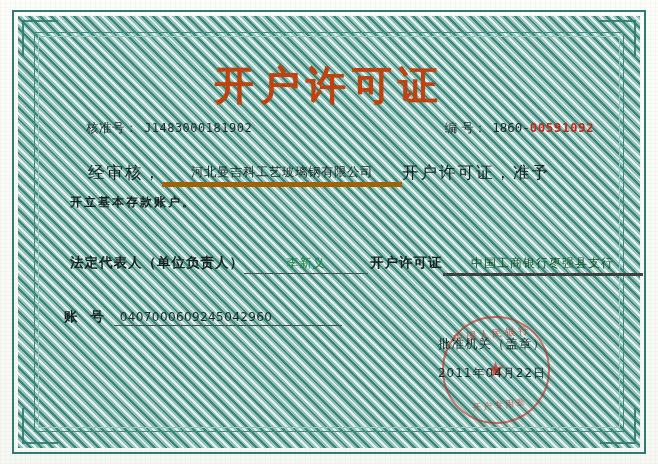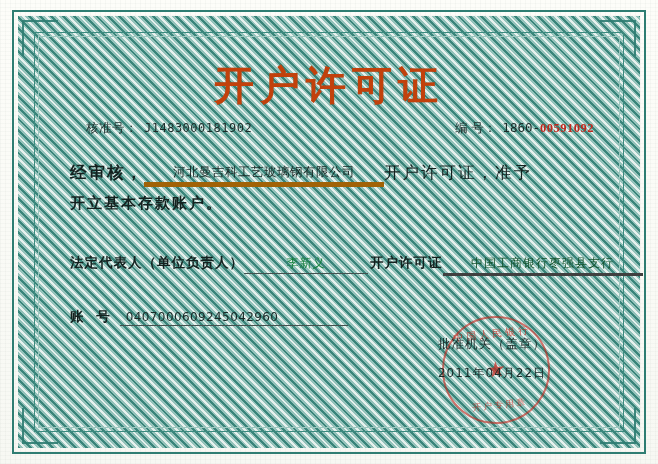--- a/index.html
+++ b/index.html
@@ -140,48 +140,47 @@
   .row-numbers .serial .val {
     font-family: "DejaVu Sans Mono", "Liberation Mono", monospace;
     font-size: 12.5px;
     margin-left: 6px;
     color: #1b2a28;
   }
   .row-numbers .serial .val .red {
     color: #c0281e;
     font-weight: 700;
     letter-spacing: 0.5px;
-    font-family: Liberation Serif, serif;
   }
 
   .para {
     position: absolute;
     left: 24px; right: 14px;
     top: 118px;
     font-size: 16.5px;
     color: #14211f;
     letter-spacing: 2px;
   }
-  .para .lead { font-weight: 700; }
+  .para .lead { font-weight: 400; margin-left: 18px; }
   .fill {
     display: inline-block;
     min-width: 232px;
     text-align: center;
     font-size: 12.5px;
     letter-spacing: 0.5px;
     border-bottom: 5px solid #a16207;
     padding: 0 4px 1px 4px;
     vertical-align: 2px;
     color: #172623;
   }
   .para2 {
     position: absolute;
     left: 24px;
     top: 150px;
-    font-size: 15px;
+    font-size: 12px;
     letter-spacing: 2px;
     color: #14211f;
     font-weight: 700;
   }
 
   .row-rep {
     position: absolute;
     left: 24px; right: 14px;
     top: 210px;
     font-size: 13.5px;
@@ -207,21 +206,21 @@
     width: 196px;
     text-align: center;
     font-size: 12px;
     border-bottom: 3px solid #404040;
     padding: 0 2px 1px 2px;
     color: #14532d;
   }
 
   .row-account {
     position: absolute;
-    left: 24px;
+    left: 18px;
     top: 264px;
     font-size: 13.5px;
     letter-spacing: 4px;
     font-weight: 700;
     color: #14211f;
   }
   .row-account .fill-acct {
     display: inline-block;
     width: 220px;
     text-align: left;

